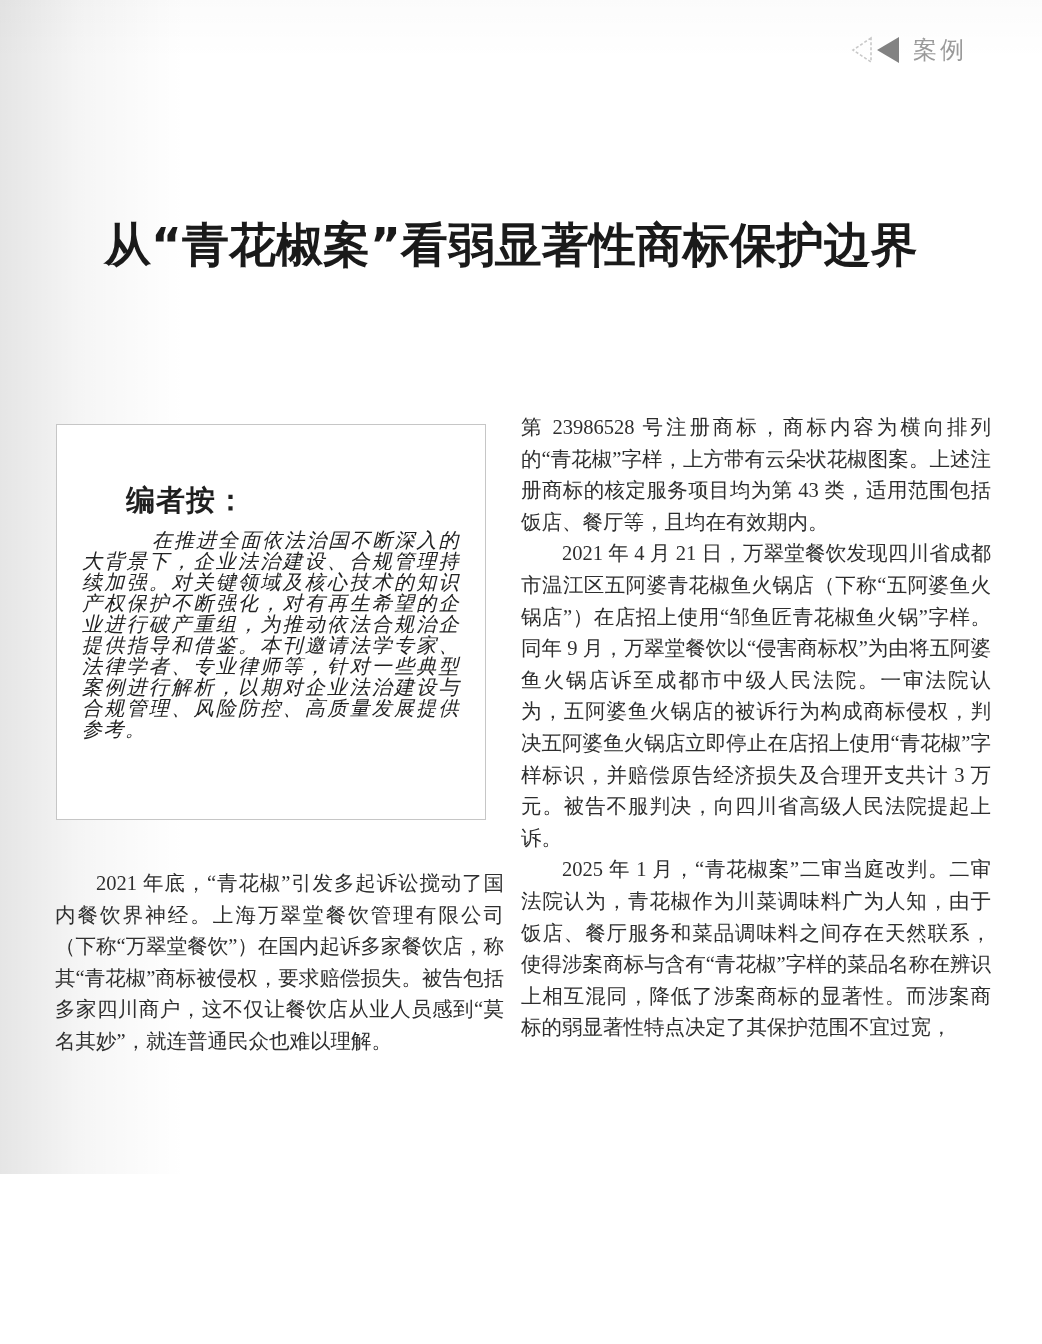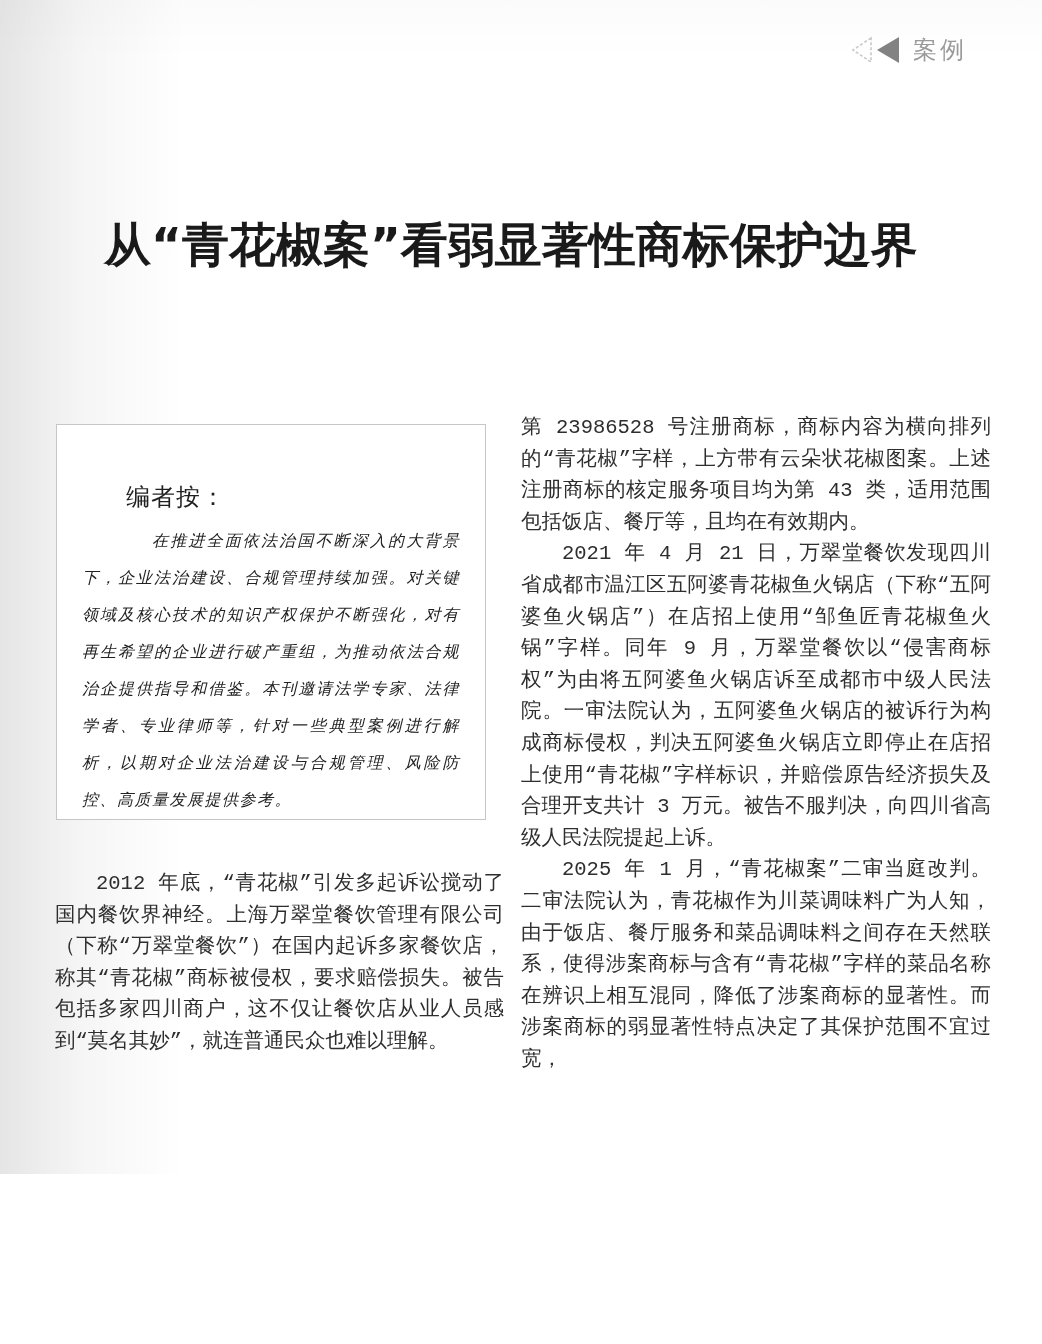--- a/index.html
+++ b/index.html
@@ -41,34 +41,34 @@
 
   
   .edbox{
     position:absolute;left:56px;top:424px;width:430px;height:396px;
     border:1px solid #c6c6c6;background:#fff;
     box-sizing:border-box;
     padding:56px 25px 0 25px;
   }
   .edlabel{
     font-family:"Liberation Sans","DejaVu Sans",sans-serif;
-    font-weight:normal;font-size:24px;color:#1f1f1f;
+    font-weight:bold;font-size:29px;color:#1f1f1f;
     margin-left:44px;letter-spacing:1px;
   }
   .edbody{
     margin:9px 0 0 0;
     font-style:italic;
-    font-size:16px;line-height:37px;color:#222;
+    font-size:20px;line-height:21px;color:#222;
     text-indent:70px;text-align:justify;
     letter-spacing:1.5px;
   }
 
   
   .col{position:absolute;font-size:20.5px;line-height:31.6px;text-align:justify;}
-  .col p{margin:0;text-indent:2em;font-family:Liberation Mono, monospace;}
+  .col p{margin:0;text-indent:2em;}
   .col p.noindent{text-indent:0;}
   .col-left{left:55px;top:868px;width:449px;}
   .col-right{left:521px;top:412px;width:470px;}
 
   
   .journal{
     position:absolute;right:87px;top:1276px;
     font-family:Liberation Serif, serif;
     font-weight:bold;font-size:23px;color:#2a2a2a;letter-spacing:1px;
   }
@@ -95,21 +95,21 @@
 
   <h1 class="title">从“青花椒案”看弱显著性商标保护边界</h1>
 
 
   <div class="edbox">
     <div class="edlabel">编者按：</div>
     <p class="edbody">在推进全面依法治国不断深入的大背景下，企业法治建设、合规管理持续加强。对关键领域及核心技术的知识产权保护不断强化，对有再生希望的企业进行破产重组，为推动依法合规治企提供指导和借鉴。本刊邀请法学专家、法律学者、专业律师等，针对一些典型案例进行解析，以期对企业法治建设与合规管理、风险防控、高质量发展提供参考。</p>
   </div>
 
   <div class="col col-left">
-    <p>2012 年底，“青花椒”引发多起诉讼搅动了国内餐饮界神经。上海万翠堂餐饮管理有限公司（下称“万翠堂餐饮”）在国内起诉多家餐饮店，称其“青花椒”商标被侵权，要求赔偿损失。被告包括多家四川商户，这不仅让餐饮店从业人员感到“莫名其妙”，就连普通民众也难以理解。</p>
+    <p>2021 年底，“青花椒”引发多起诉讼搅动了国内餐饮界神经。上海万翠堂餐饮管理有限公司（下称“万翠堂餐饮”）在国内起诉多家餐饮店，称其“青花椒”商标被侵权，要求赔偿损失。被告包括多家四川商户，这不仅让餐饮店从业人员感到“莫名其妙”，就连普通民众也难以理解。</p>
   </div>
 
   <div class="col col-right">
     <p class="noindent">第 23986528 号注册商标，商标内容为横向排列的“青花椒”字样，上方带有云朵状花椒图案。上述注册商标的核定服务项目均为第 43 类，适用范围包括饭店、餐厅等，且均在有效期内。</p>
     <p>2021 年 4 月 21 日，万翠堂餐饮发现四川省成都市温江区五阿婆青花椒鱼火锅店（下称“五阿婆鱼火锅店”）在店招上使用“邹鱼匠青花椒鱼火锅”字样。同年 9 月，万翠堂餐饮以“侵害商标权”为由将五阿婆鱼火锅店诉至成都市中级人民法院。一审法院认为，五阿婆鱼火锅店的被诉行为构成商标侵权，判决五阿婆鱼火锅店立即停止在店招上使用“青花椒”字样标识，并赔偿原告经济损失及合理开支共计 3 万元。被告不服判决，向四川省高级人民法院提起上诉。</p>
     <p>2025 年 1 月，“青花椒案”二审当庭改判。二审法院认为，青花椒作为川菜调味料广为人知，由于饭店、餐厅服务和菜品调味料之间存在天然联系，使得涉案商标与含有“青花椒”字样的菜品名称在辨识上相互混同，降低了涉案商标的显著性。而涉案商标的弱显著性特点决定了其保护范围不宜过宽，</p>
   </div>
 
   <div class="journal">法人杂志2023年06期</div>
 

